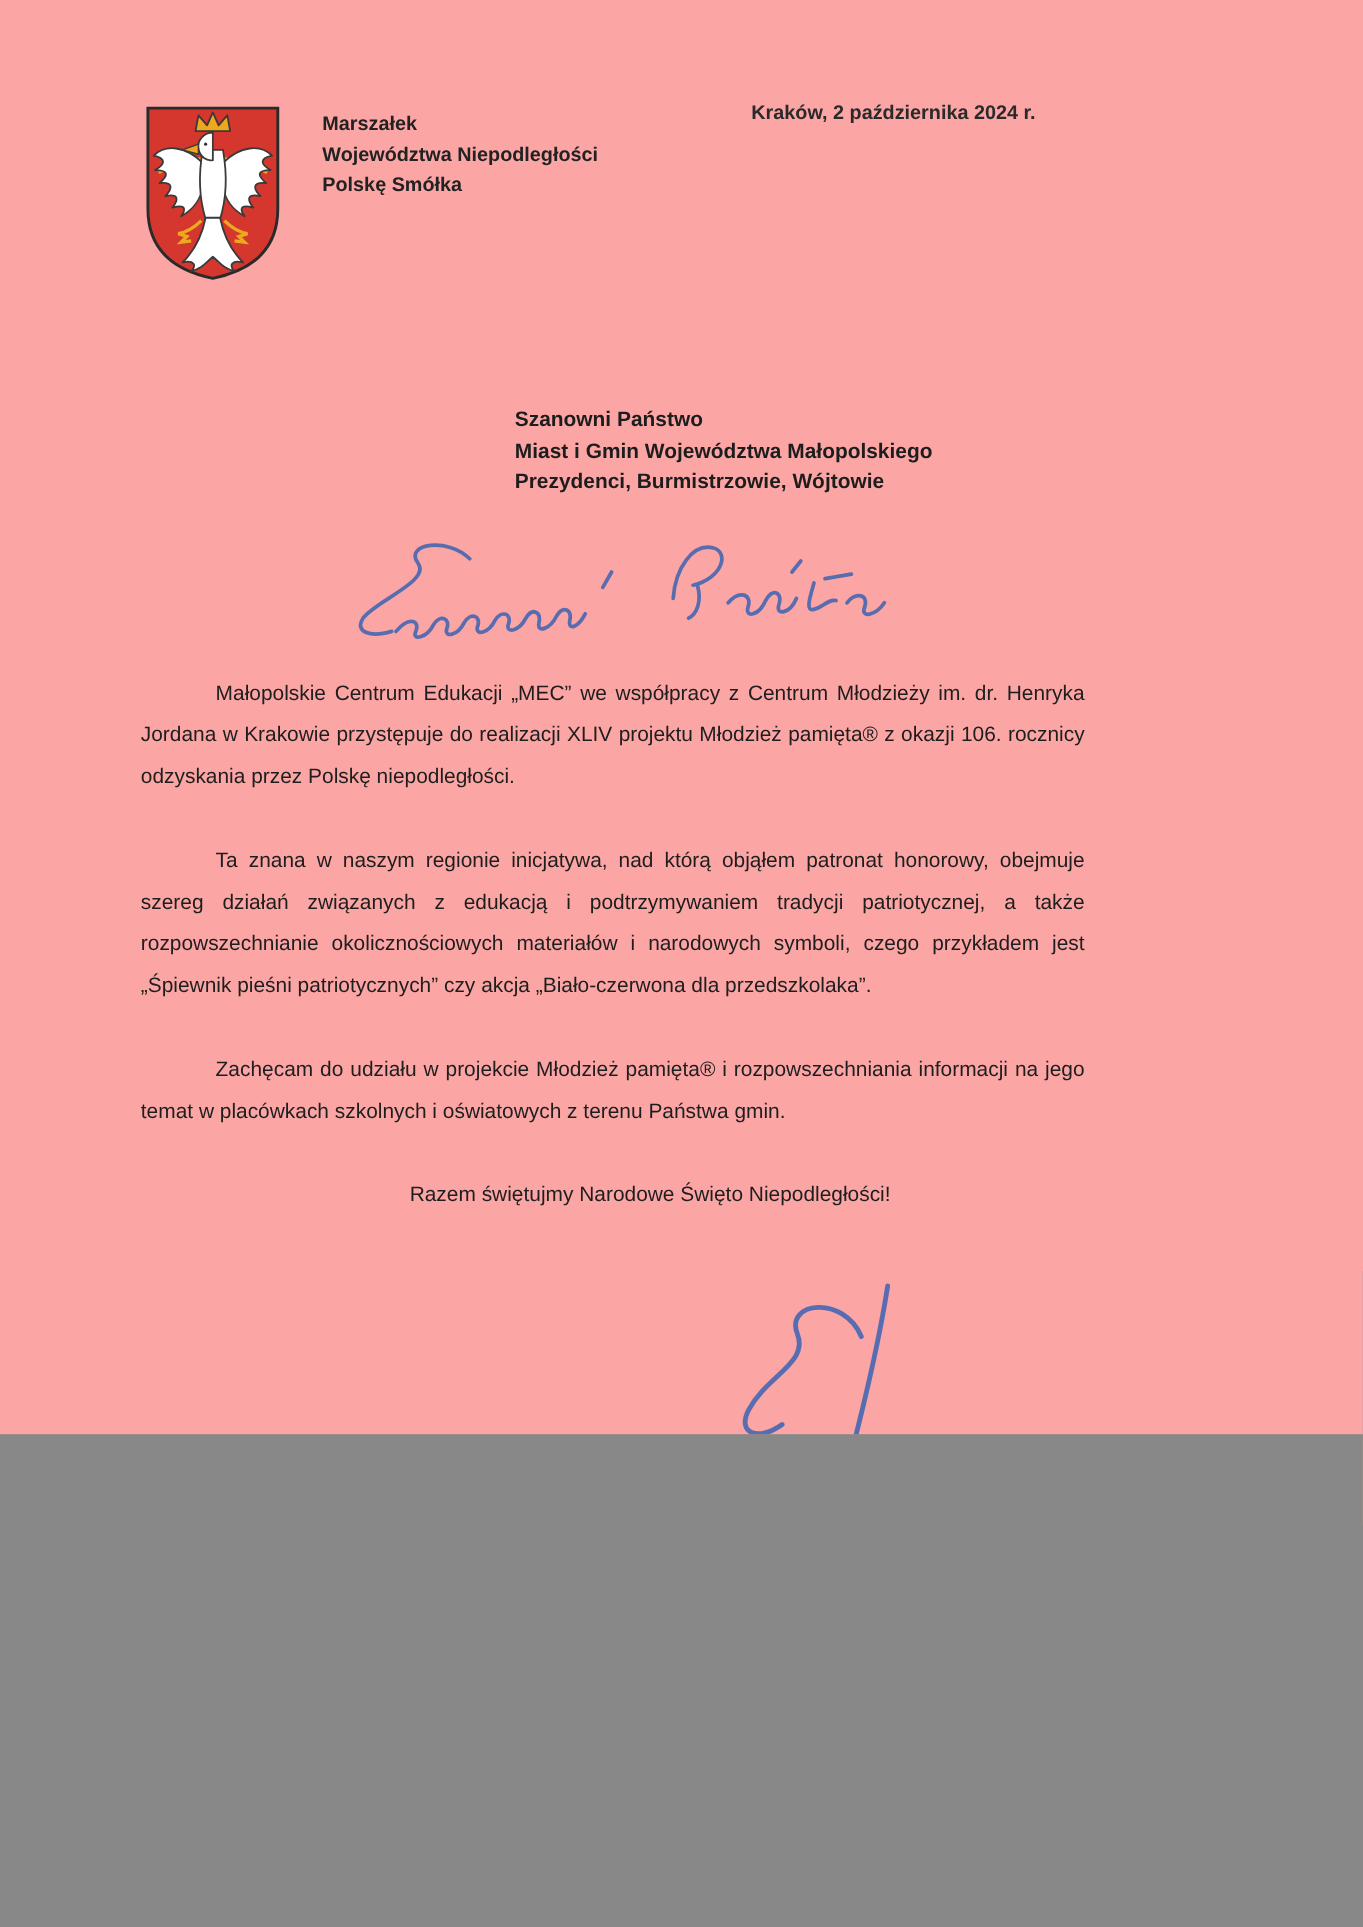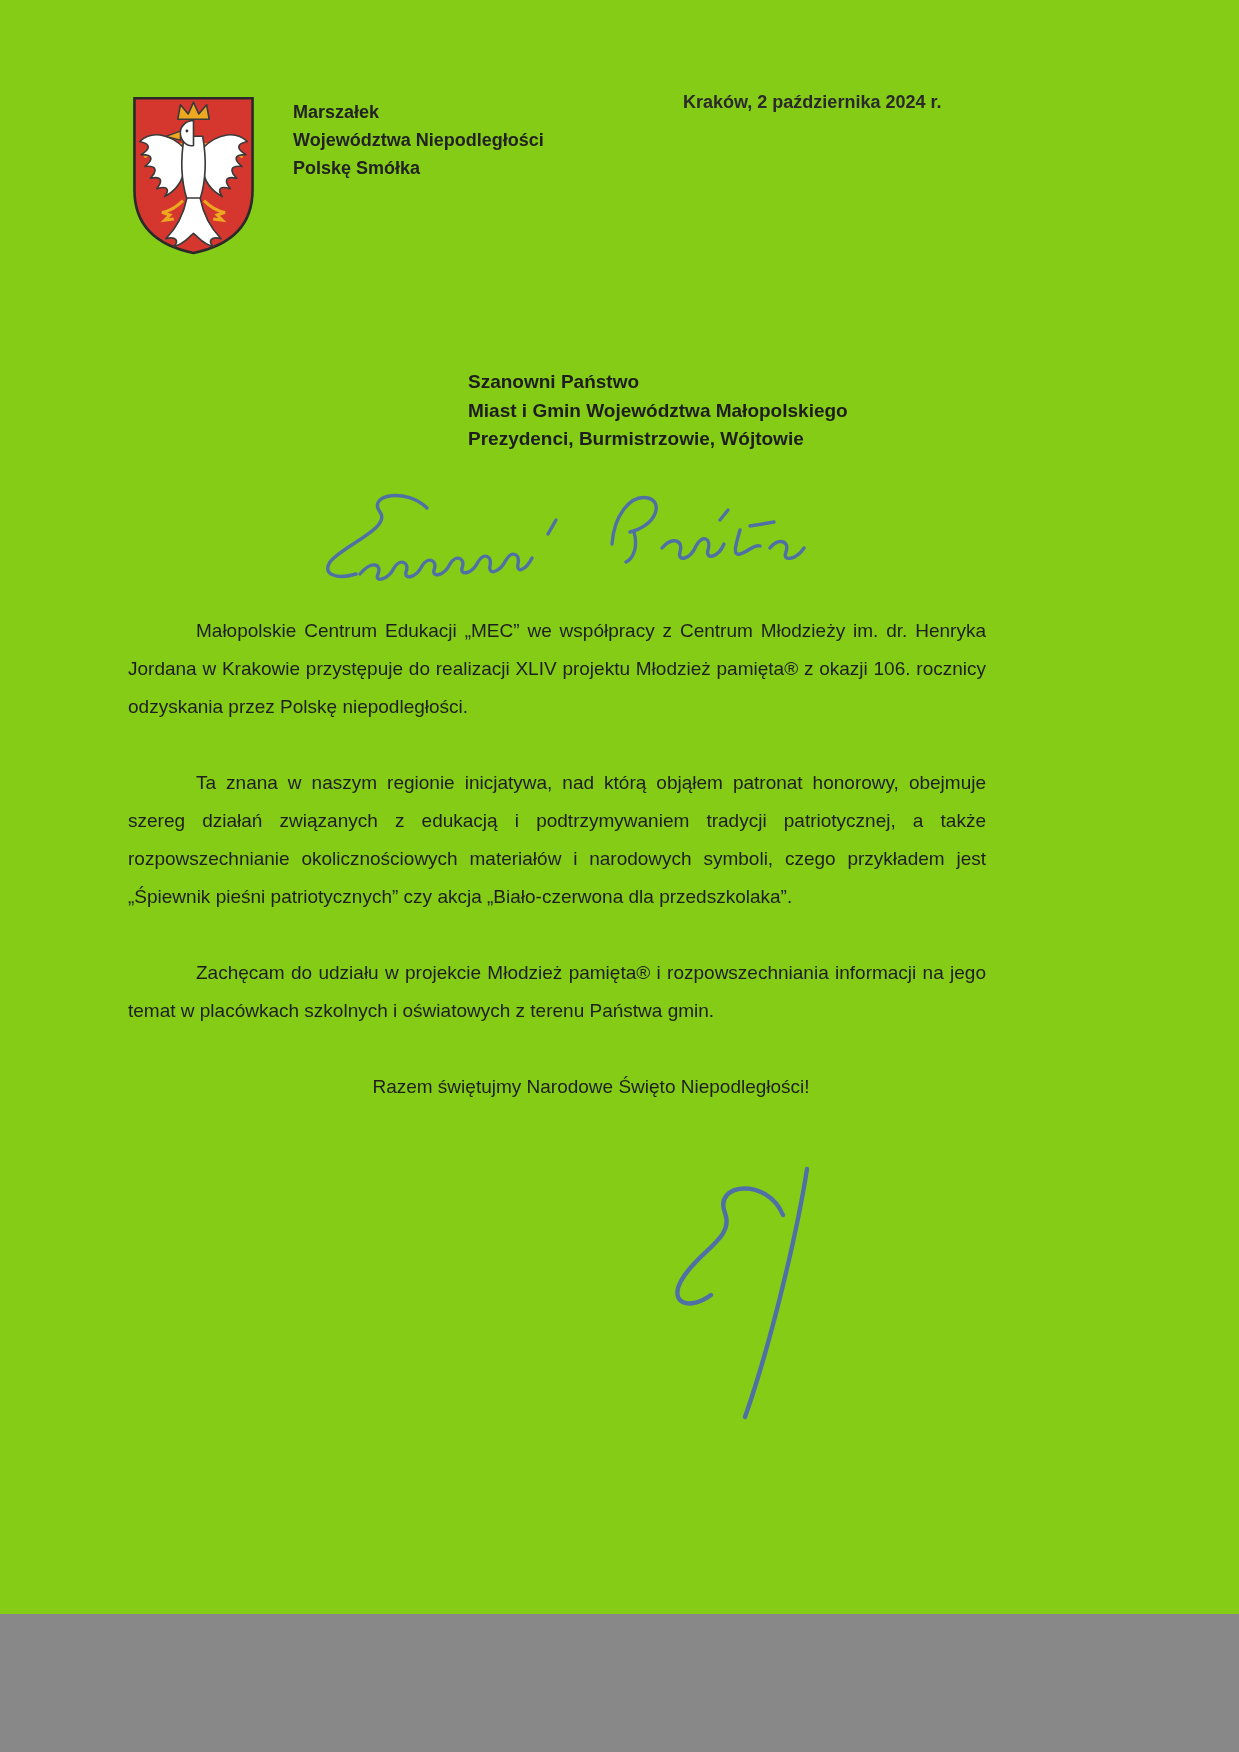--- a/index.html
+++ b/index.html
@@ -1,20 +1,20 @@
 <!DOCTYPE html>
 <html lang="pl"><head>
 <meta charset="utf-8">
 <style>
   html,body{margin:0;padding:0;background:#888;}
   .page{
     position:relative;
-    width:1239px;height:1614px;
+    width:1239px;height:1304px;
     margin:0 auto;
-    background:#84cc16;
+    background:#fca5a5;
     overflow:hidden;
     font-family:"Liberation Sans",sans-serif;
     color:#1f1f1f;
   }
   .abs{position:absolute;}
   
   .coa{left:127px;top:93px;width:133px;height:164px;}
   .sender{left:293px;top:98px;font-size:18px;font-weight:bold;line-height:28px;color:#222;}
   .dateline{left:683px;top:92px;font-size:18px;color:#2a2a2a;font-weight:bold;}
   

